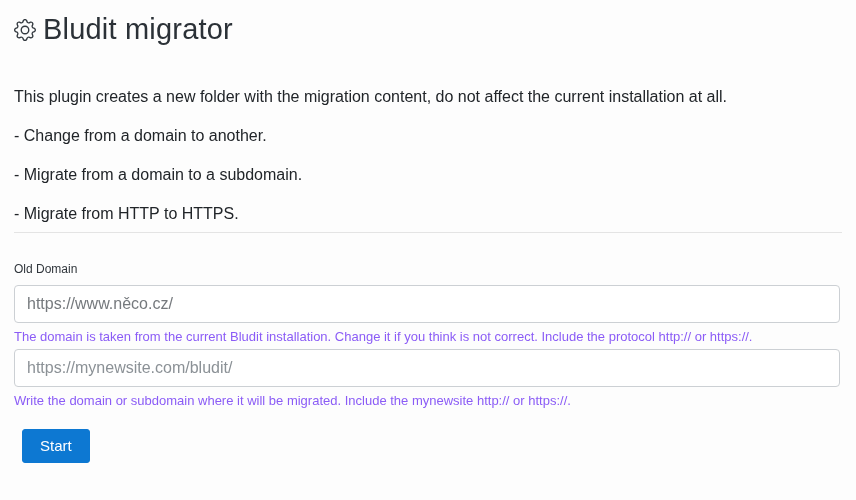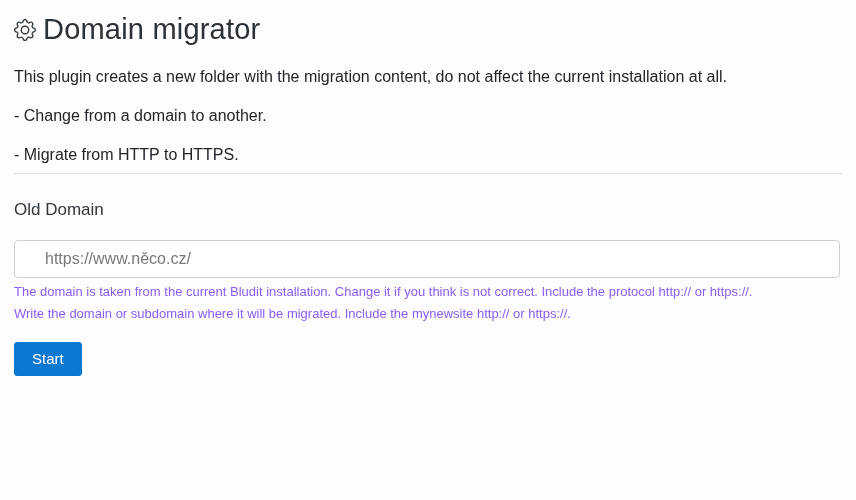--- a/index.html
+++ b/index.html
@@ -30,51 +30,51 @@
   .gear {
     display: inline-flex;
     width: 22px;
     height: 22px;
     margin-right: 7px;
     color: #343a40;
     flex: none;
   }
   .gear svg { width: 100%; height: 100%; }
   .desc {
-    margin: 18px 0 0 0;
+    margin: 38px 0 0 0;
     font-size: 16px;
     line-height: 24px;
     color: #212529;
   }
   .feature {
     margin: 15px 0 0 0;
     font-size: 16px;
     line-height: 24px;
     color: #212529;
   }
   .divider {
     border: none;
     border-top: 1px solid #e4e4e4;
     margin: 6px 0 0 0;
   }
   .form-group { margin: 0; }
   .field-label {
     display: block;
     margin-top: 24px;
-    font-size: 17px;
+    font-size: 12px;
     line-height: 24px;
     color: #30363c;
   }
   .field-label.second { margin-top: 18px; }
   .text-input {
     display: block;
     width: 826px;
     height: 38px;
-    margin-top: 18px;
-    padding: 6px 30px;
+    margin-top: 4px;
+    padding: 6px 12px;
     font-family: "Liberation Sans", "DejaVu Sans", sans-serif;
     font-size: 16px;
     color: #75797d;
     background: #fff;
     border: 1px solid #ccd0d4;
     border-radius: 4px;
     outline: none;
   }
   .text-input::placeholder {
     color: #8b9196;
@@ -91,49 +91,52 @@
     margin-top: 20px;
     padding: 7px 17px;
     font-family: "Liberation Sans", "DejaVu Sans", sans-serif;
     font-size: 15px;
     line-height: 18px;
     color: #ffffff;
     background: #0d78d2;
     border: 1px solid #0d78d2;
     border-radius: 3px;
     cursor: pointer;
+    margin-left: 8px;
   }
 </style>
 </head>
 <body>
 
 <div class="page">
 
   <h1 class="title">
     <span class="gear">
       <svg viewBox="0 0 16 16" fill="currentColor" xmlns="http://www.w3.org/2000/svg">
         <path d="M8 4.754a3.246 3.246 0 1 0 0 6.492 3.246 3.246 0 0 0 0-6.492zM5.754 8a2.246 2.246 0 1 1 4.492 0 2.246 2.246 0 0 1-4.492 0z"></path>
         <path d="M9.796 1.343c-.527-1.79-3.065-1.79-3.592 0l-.094.319a.873.873 0 0 1-1.255.52l-.292-.16c-1.64-.892-3.433.902-2.54 2.541l.159.292a.873.873 0 0 1-.52 1.255l-.319.094c-1.79.527-1.79 3.065 0 3.592l.319.094a.873.873 0 0 1 .52 1.255l-.16.292c-.892 1.64.901 3.434 2.541 2.54l.292-.159a.873.873 0 0 1 1.255.52l.094.319c.527 1.79 3.065 1.79 3.592 0l.094-.319a.873.873 0 0 1 1.255-.52l.292.16c1.64.893 3.434-.902 2.54-2.541l-.159-.292a.873.873 0 0 1 .52-1.255l.319-.094c1.79-.527 1.79-3.065 0-3.592l-.319-.094a.873.873 0 0 1-.52-1.255l.16-.292c.893-1.64-.902-3.433-2.541-2.54l-.292.159a.873.873 0 0 1-1.255-.52l-.094-.319zm-2.633.283c.246-.835 1.428-.835 1.674 0l.094.319a1.873 1.873 0 0 0 2.693 1.115l.291-.16c.764-.415 1.6.42 1.184 1.185l-.159.292a1.873 1.873 0 0 0 1.116 2.692l.318.094c.835.246.835 1.428 0 1.674l-.319.094a1.873 1.873 0 0 0-1.115 2.693l.16.291c.415.764-.42 1.6-1.185 1.184l-.291-.159a1.873 1.873 0 0 0-2.693 1.116l-.094.318c-.246.835-1.428.835-1.674 0l-.094-.319a1.873 1.873 0 0 0-2.692-1.115l-.292.16c-.764.415-1.6-.42-1.184-1.185l.159-.291A1.873 1.873 0 0 0 1.945 8.93l-.319-.094c-.835-.246-.835-1.428 0-1.674l.319-.094A1.873 1.873 0 0 0 3.06 4.377l-.16-.292c-.415-.764.42-1.6 1.185-1.184l.292.159a1.873 1.873 0 0 0 2.692-1.115l.094-.319z"></path>
       </svg>
     </span>
-    <span>Domain migrator</span>
+    <span>Bludit migrator</span>
   </h1>
 
   <p class="desc">This plugin creates a new folder with the migration content, do not affect the current installation at all.</p>
 
   <p class="feature">- Change from a domain to another.</p>
+  <p class="feature">- Migrate from a domain to a subdomain.</p>
   <p class="feature">- Migrate from HTTP to HTTPS.</p>
 
   <hr class="divider">
 
   <div class="form-group">
     <label class="field-label" for="old-domain-input">Old Domain</label>
     <input id="old-domain-input" class="text-input" type="text" value="https://www.něco.cz/" style="">
     <div class="help-text">The domain is taken from the current Bludit installation. Change it if you think is not correct. Include the protocol http:// or https://.</div>
   </div>
 
   <div class="form-group">
+    <input id="new-domain-input" class="text-input" type="text" placeholder="https://mynewsite.com/bludit/" style="">
     <div class="help-text">Write the domain or subdomain where it will be migrated. Include the mynewsite http:// or https://.</div>
   </div>
 
   <button class="btn-primary" type="button">Start</button>
 
 </div>
 
 </body></html>

